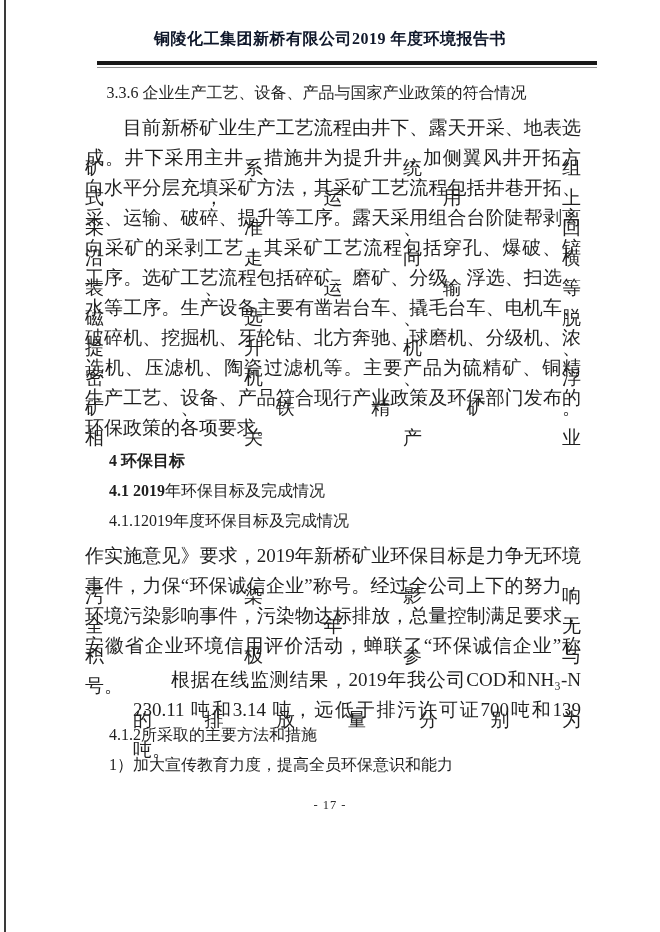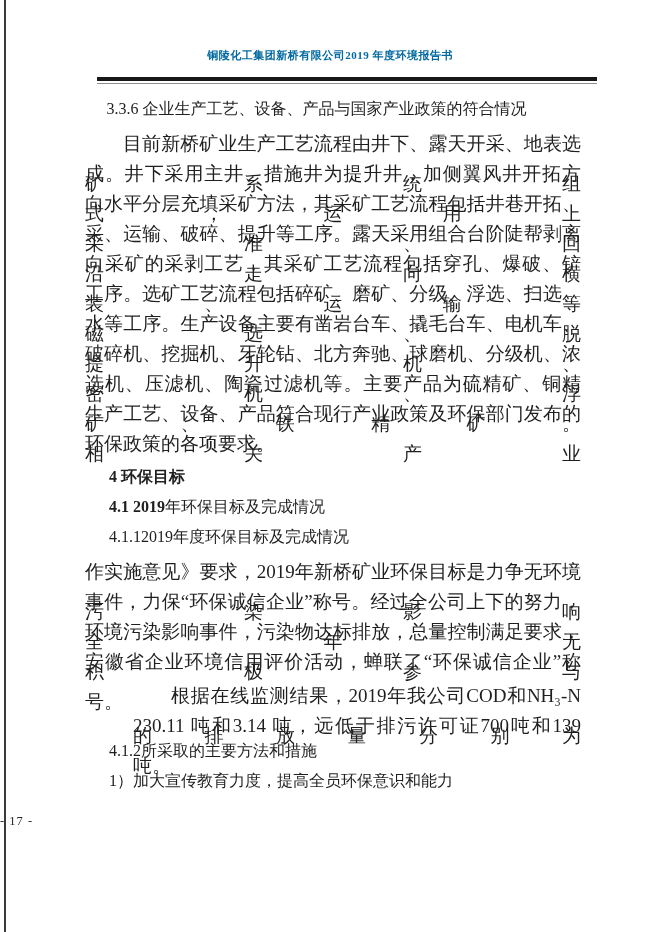--- a/index.html
+++ b/index.html
@@ -13,25 +13,24 @@
   }
   .scan-edge {
     position:absolute; left:4px; top:0;
     width:2px; height:932px;
     background:#3a3a3a;
   }
   .header-title {
     padding-top:30px;
     line-height:18px;
     text-align:center;
-    font-size:11px;
+    font-size:16px;
     font-weight:bold;
     letter-spacing:0.5px;
-    color:#0369a1;
-    margin-top:16px;
+    color:#0f172a;
   }
   .header-rule {
     margin:13px 63px 0 97px;
     height:7px;
     border-top:4px solid #181818;
     border-bottom:1px solid #8f8f8f;
     box-sizing:border-box;
   }
   .content {
     margin:0 79px 0 85px;
@@ -54,20 +53,21 @@
     height:30px; line-height:40px;
     text-align:justify;
     text-align-last:justify;
   }
   .para .line.first { text-indent:2em; }
   .para .line.last { text-align-last:left; }
   .para.justify-all .line.last { text-align-last:justify; }
   .para.p-monitoring { margin-top:4px;margin-left:48px; }
   .footer {
     margin-top:17px;
+    text-align:center;
     font-size:12.5px;
     line-height:16px;
     letter-spacing:1px;
     color:#2a2a2a;
   }
 </style>
 </head>
 <body>
 
 <div class="page">

